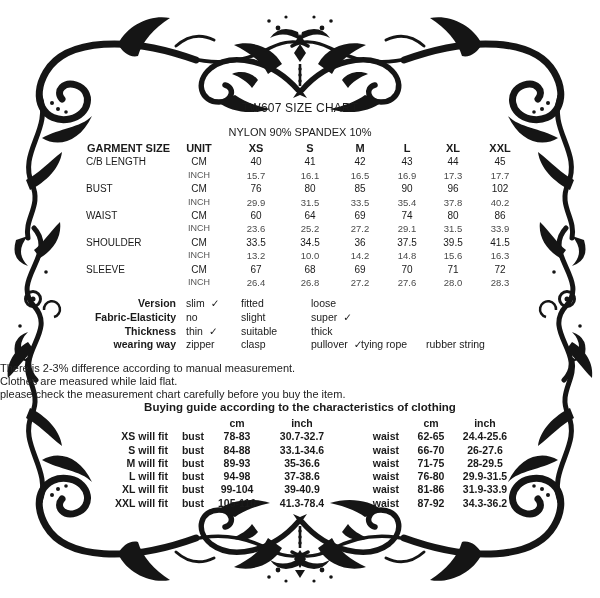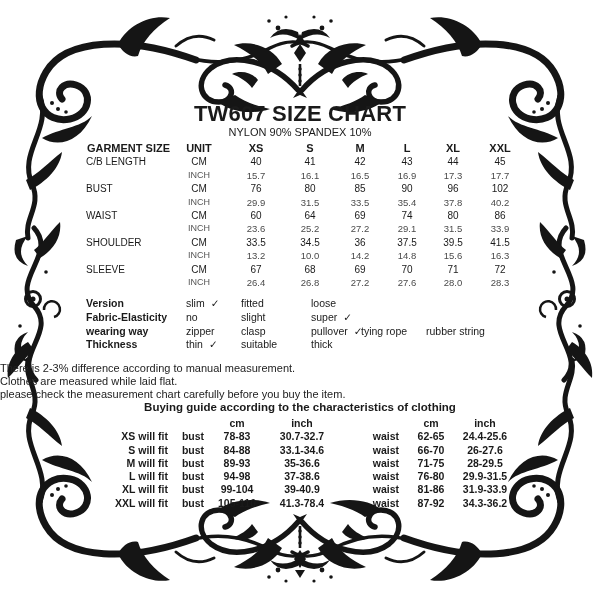--- a/index.html
+++ b/index.html
@@ -5,37 +5,37 @@
   html,body{margin:0;padding:0;}
   body{
     width:600px;height:598px;position:relative;overflow:hidden;
     background:#ffffff;color:#1a1a1a;
     font-family:"Liberation Sans","DejaVu Sans",sans-serif;
   }
   #border-svg{position:absolute;left:0;top:0;z-index:0;}
   .layer{position:absolute;z-index:1;}
 
   
-  #title{left:0;top:101px;width:600px;text-align:center;font-size:22px;font-weight:bold;letter-spacing:.2px;}
+  #title{left:0;top:101px;width:600px;text-align:center;font-size:12px;font-weight:normal;letter-spacing:.2px;}
   #subtitle{left:0;top:126px;width:600px;text-align:center;font-size:11px;font-weight:normal;}
 
   
   #size-table{left:86px;top:142px;border-collapse:collapse;table-layout:fixed;}
   #size-table td,#size-table th{padding:0;height:13.4px;line-height:13.4px;white-space:nowrap;overflow:visible;}
   #size-table th{font-size:11px;font-weight:bold;text-align:center;}
   #size-table th.lbl, #size-table td.lbl{text-align:right;}
   #size-table tr.cm td{font-size:10px;font-weight:normal;text-align:center;color:#1a1a1a;}
   #size-table tr.inch td{font-size:9.5px;font-weight:normal;text-align:center;color:#4a4a4a;}
   #size-table tr.cm td.lbl{text-align:left;}
   #size-table tr.inch td.unit{font-size:9px;color:#555;}
 
   
   #features{left:86px;top:297px;width:460px;}
   .feat-row{height:13.8px;line-height:13.8px;white-space:nowrap;font-size:10.5px;}
-  .feat-label{display:inline-block;width:90px;text-align:left;font-weight:bold;vertical-align:top;}
+  .feat-label{display:inline-block;width:90px;text-align:right;font-weight:bold;vertical-align:top;}
   .opts{display:inline-block;margin-left:10px;vertical-align:top;}
   .opt{display:inline-block;text-align:left;}
   .opt .check{margin-left:6px;font-weight:bold;font-size:10.5px;}
   .s1{width:55px}.s2{width:70px}.s3{width:50px}.s4{width:65px}.s5{width:85px}
 
   
   .note{left:0;width:500px;text-align:left;font-size:11px;color:#222;}
   #note-0{top:362px}#note-1{top:375px}#note-2{top:388px}
   #guide-heading{left:0;top:401px;width:600px;text-align:center;font-size:11.5px;font-weight:bold;}
 
@@ -228,22 +228,22 @@
         <td>27.6</td>
         <td>28.0</td>
         <td>28.3</td>
       </tr>
     </tbody>
 </table>
 
 <div class="layer" id="features">
     <div class="feat-row"><span class="feat-label">Version</span><span class="opts"><span class="opt s1"><span>slim</span><span class="check">✓</span></span><span class="opt s2"><span>fitted</span></span><span class="opt s3"><span>loose</span></span></span></div>
     <div class="feat-row"><span class="feat-label">Fabric-Elasticity</span><span class="opts"><span class="opt s1"><span>no</span></span><span class="opt s2"><span>slight</span></span><span class="opt s3"><span>super</span><span class="check">✓</span></span></span></div>
+    <div class="feat-row"><span class="feat-label">Thickness</span><span class="opts"><span class="opt s1"><span>thin</span><span class="check">✓</span></span><span class="opt s2"><span>suitable</span></span><span class="opt s3"><span>thick</span></span></span></div>
     <div class="feat-row"><span class="feat-label">wearing way</span><span class="opts"><span class="opt s1"><span>zipper</span></span><span class="opt s2"><span>clasp</span></span><span class="opt s3"><span>pullover</span><span class="check">✓</span></span><span class="opt s4"><span>tying rope</span></span><span class="opt s5"><span>rubber string</span></span></span></div>
-    <div class="feat-row"><span class="feat-label">Thickness</span><span class="opts"><span class="opt s1"><span>thin</span><span class="check">✓</span></span><span class="opt s2"><span>suitable</span></span><span class="opt s3"><span>thick</span></span></span></div>
   </div>
 
 <div class="layer note" id="note-0">There is 2-3% difference according to manual measurement.</div>
 <div class="layer note" id="note-1">Clothes are measured while laid flat.</div>
 <div class="layer note" id="note-2">please check the measurement chart carefully before you buy the item.</div>
 <div class="layer" id="guide-heading">Buying guide according to the characteristics of clothing</div>
 
 <table class="layer" id="guide-table">
   <colgroup>
     <col style="width:77px">

